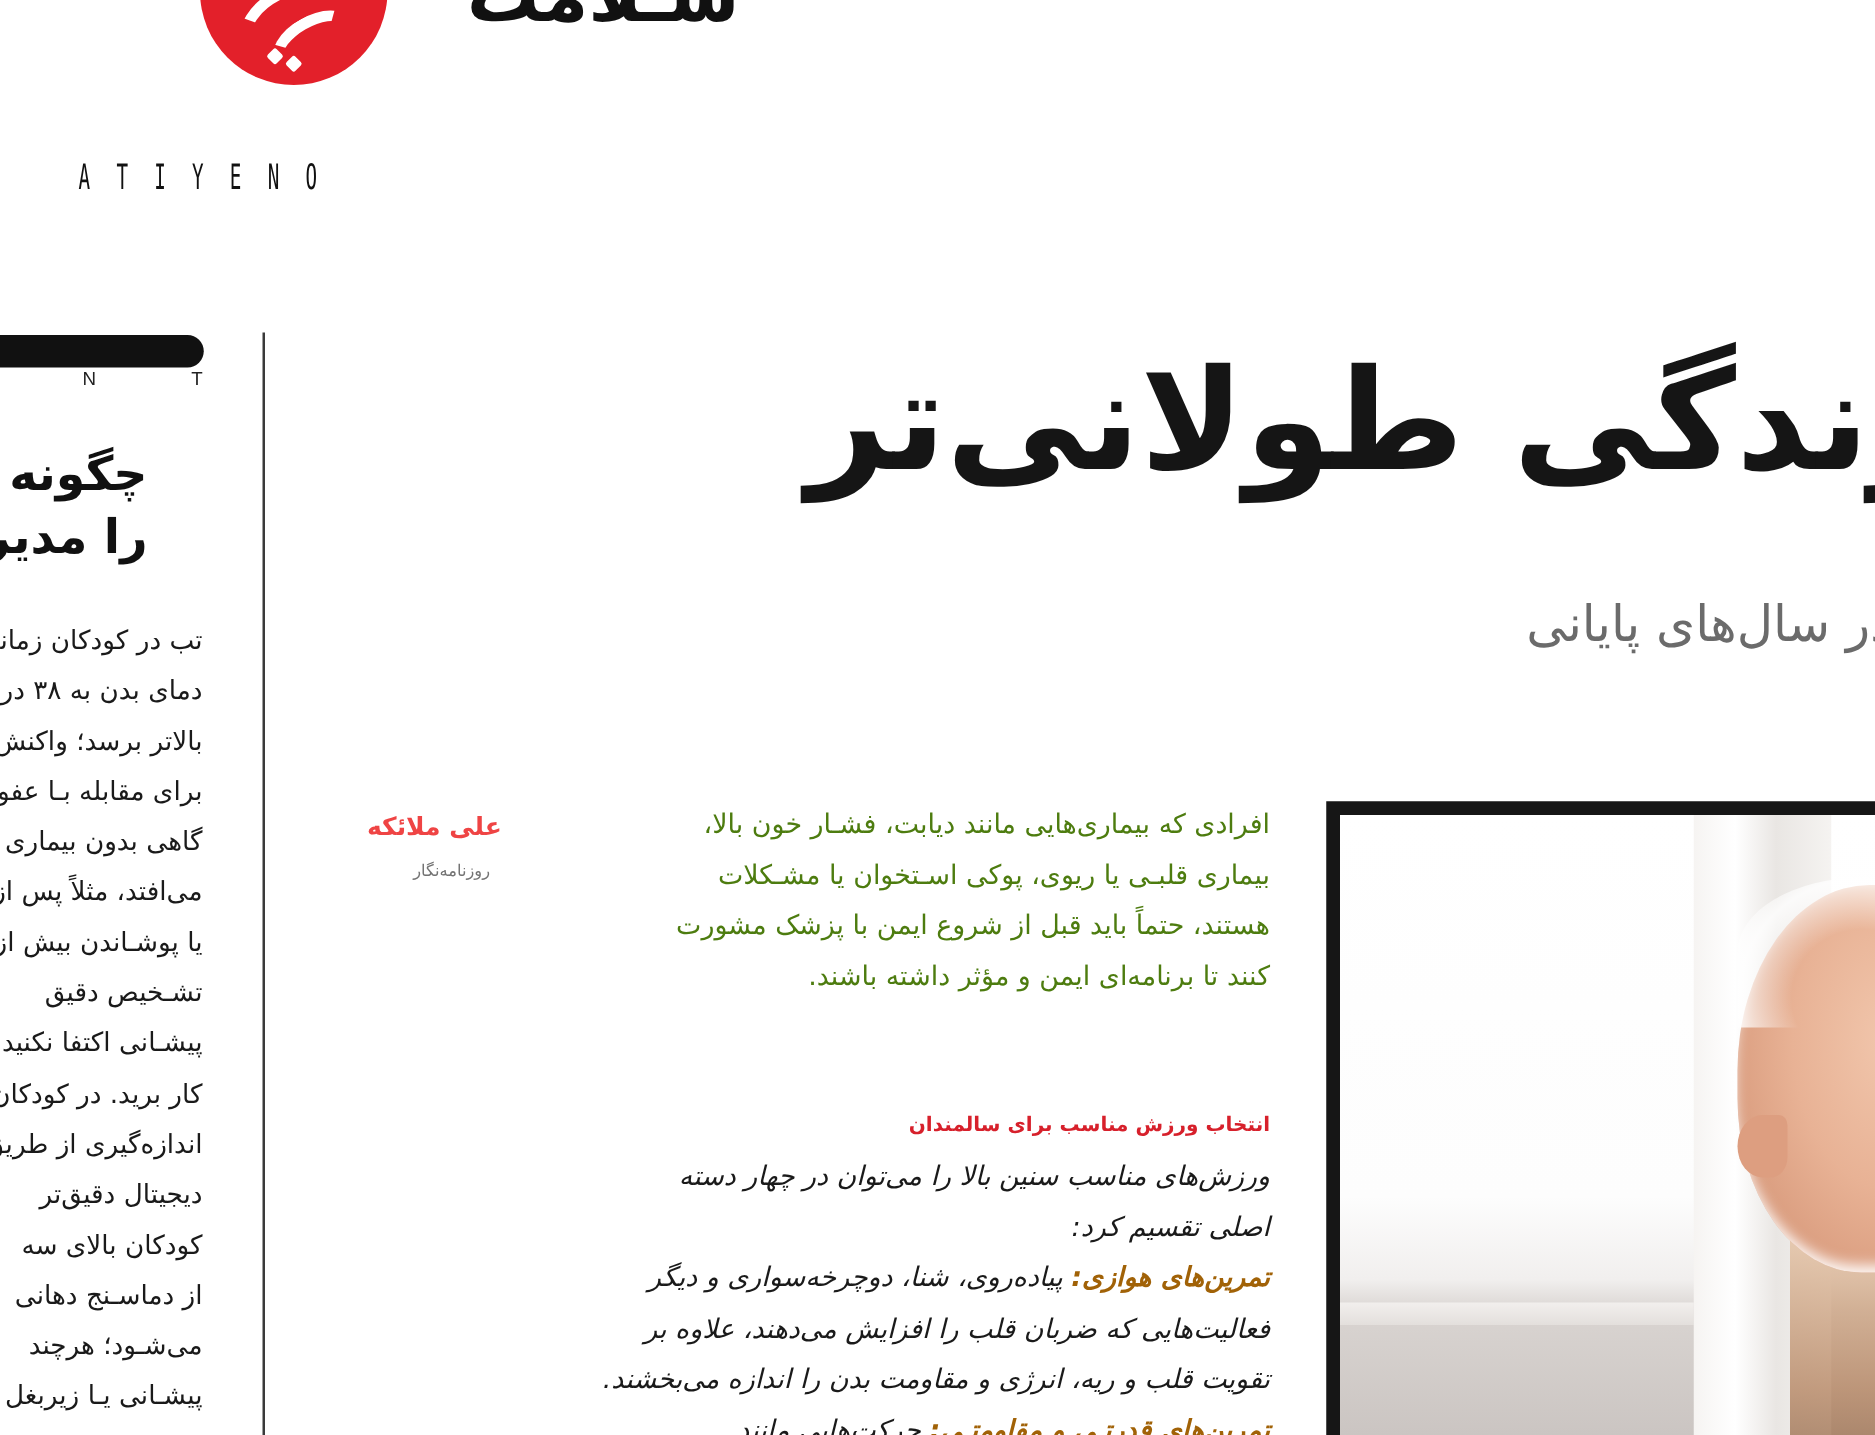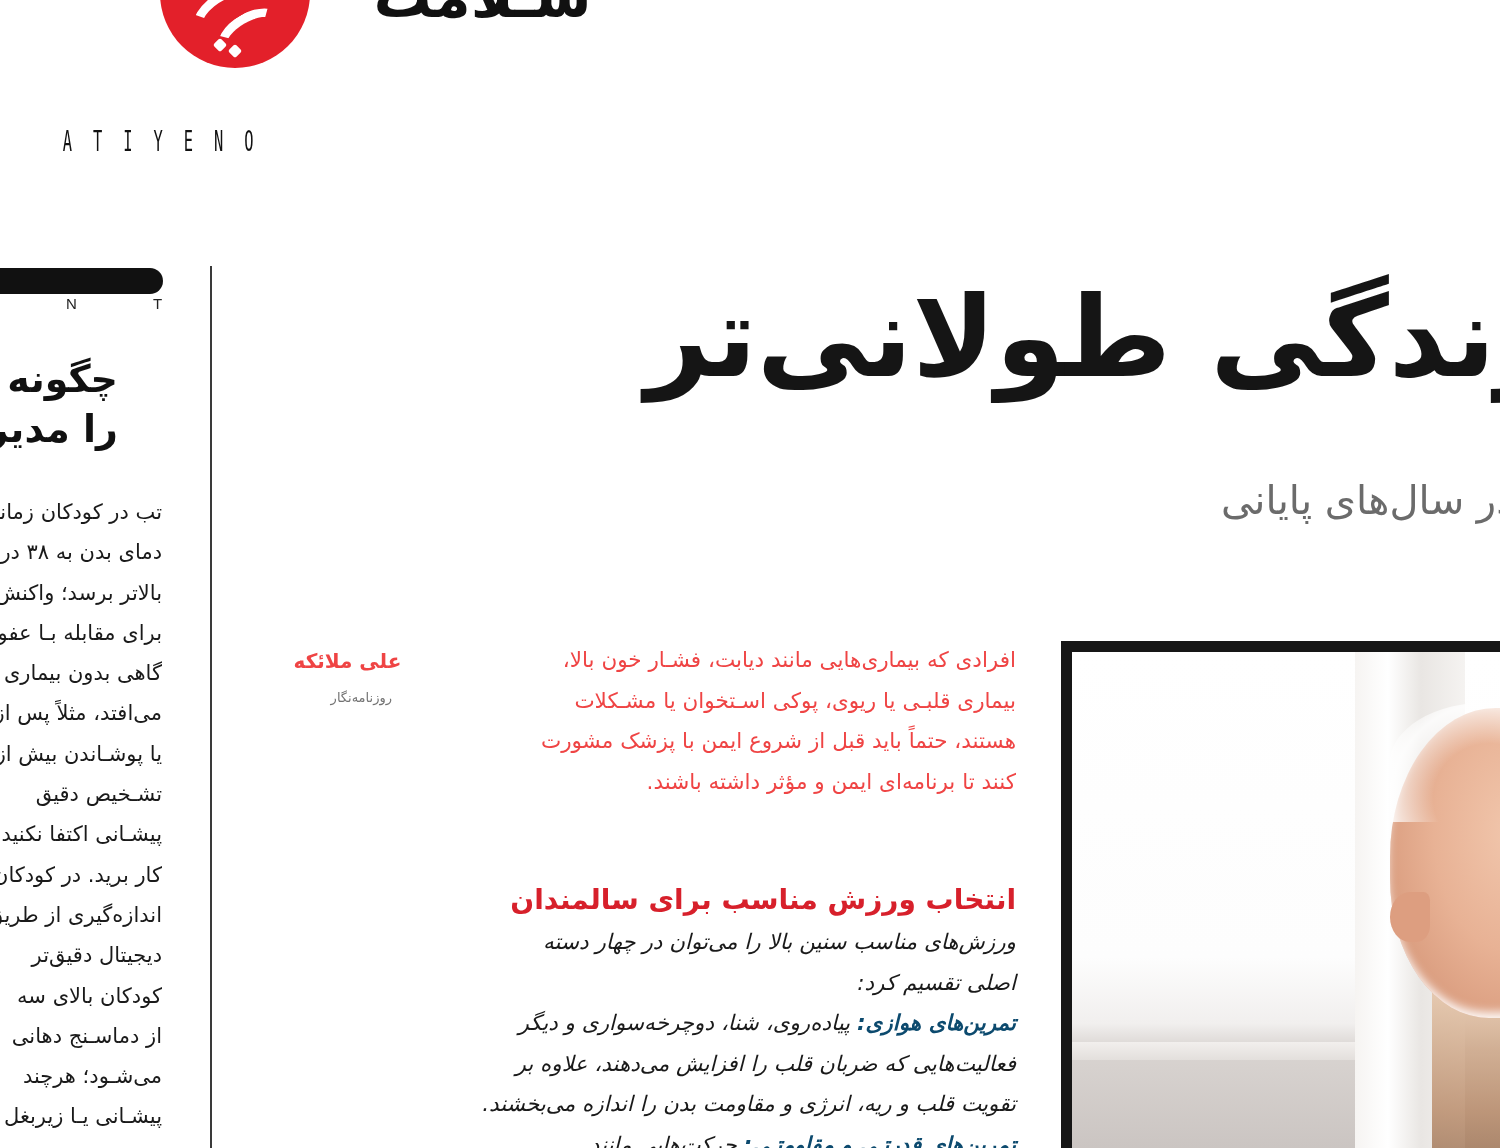--- a/index.html
+++ b/index.html
@@ -79,35 +79,35 @@
     }
     .byline-role {
       position: absolute; left: 290px; top: 688px; width: 102px; text-align: right; direction: rtl;
       font-size: 13px; line-height: 20px; color: #737373;
     }
 
     
     .article-body {
       position: absolute; left: 506px; top: 640px; width: 510px;
       direction: rtl; text-align: justify;
-      font-size: 21.5px; line-height: 40.5px; color: #ef4444;
+      font-size: 21.5px; line-height: 40.5px; color: #4d7c0f;
     }
     .article-body .line { display: block; white-space: nowrap; text-align: right; }
     .section-head {
       position: absolute; left: 506px; top: 878px; width: 510px;
       direction: rtl; text-align: right;
-      font-weight: bold; font-size: 28px; line-height: 44px; color: #d7202b;
+      font-weight: bold; font-size: 16px; line-height: 44px; color: #d7202b;
     }
     .article-body-2 {
       position: absolute; left: 506px; top: 922px; width: 510px;
       direction: rtl; text-align: right;
       font-size: 21.5px; line-height: 40.5px; color: #1a1a1a;
     }
     .article-body-2 .line { display: block; white-space: nowrap; font-style: italic; }
-    .article-body-2 b { font-weight: bold; color: #0c4a6e; }
+    .article-body-2 b { font-weight: bold; color: #a16207; }
 
     
     .photo-frame {
       position: absolute; left: 1061px; top: 641px; width: 460px; height: 520px;
       background: #161616; padding: 11px 0 0 11px;
     }
     .photo {
       position: relative; width: 100%; height: 100%; overflow: hidden;
       background: linear-gradient(180deg, #ffffff 0%, #fdfdfd 60%, #f1efee 73%, #d9d4d1 78%, #c9c3c0 100%);
     }

